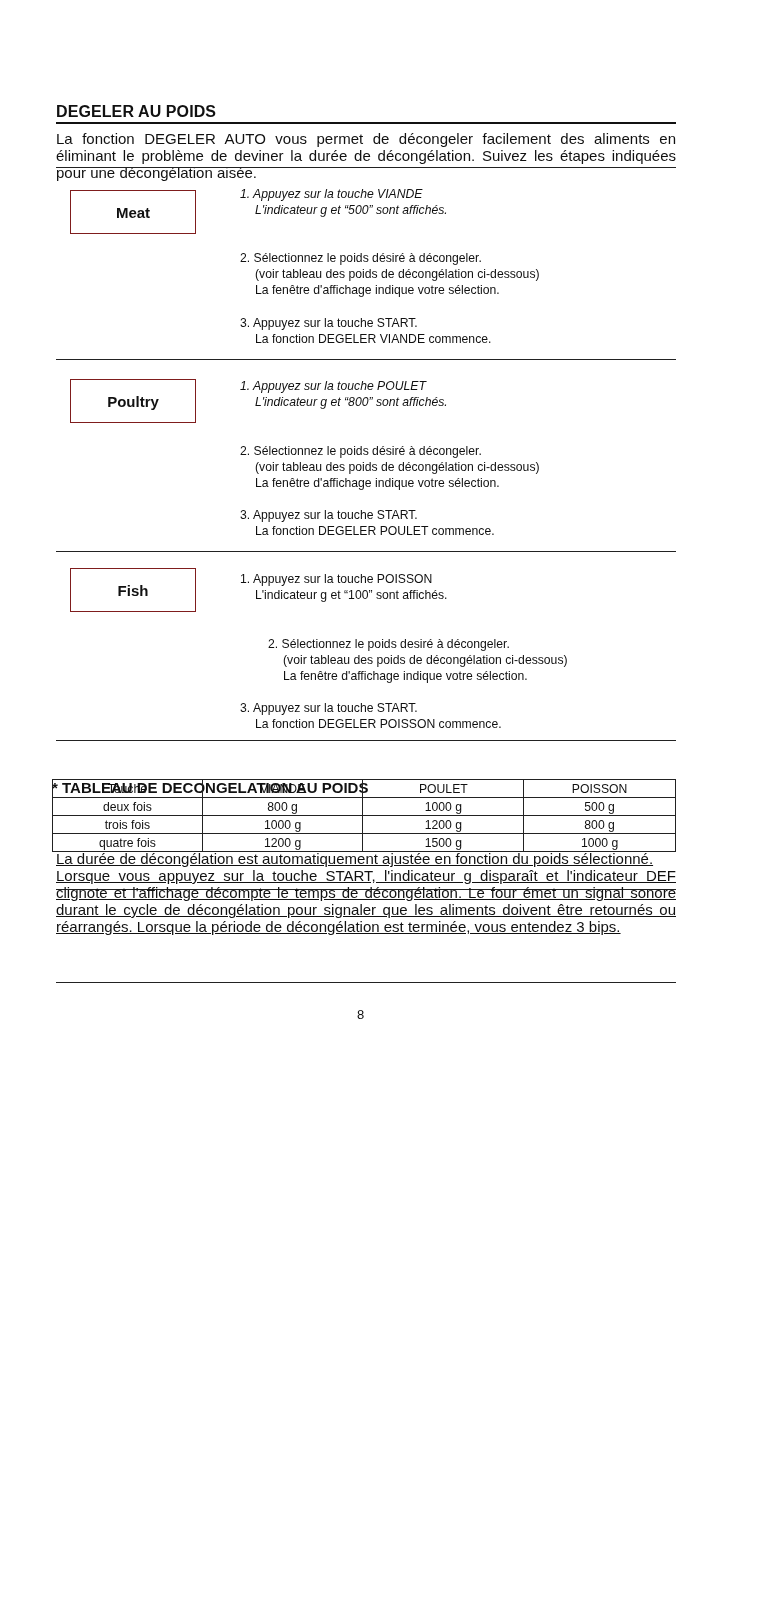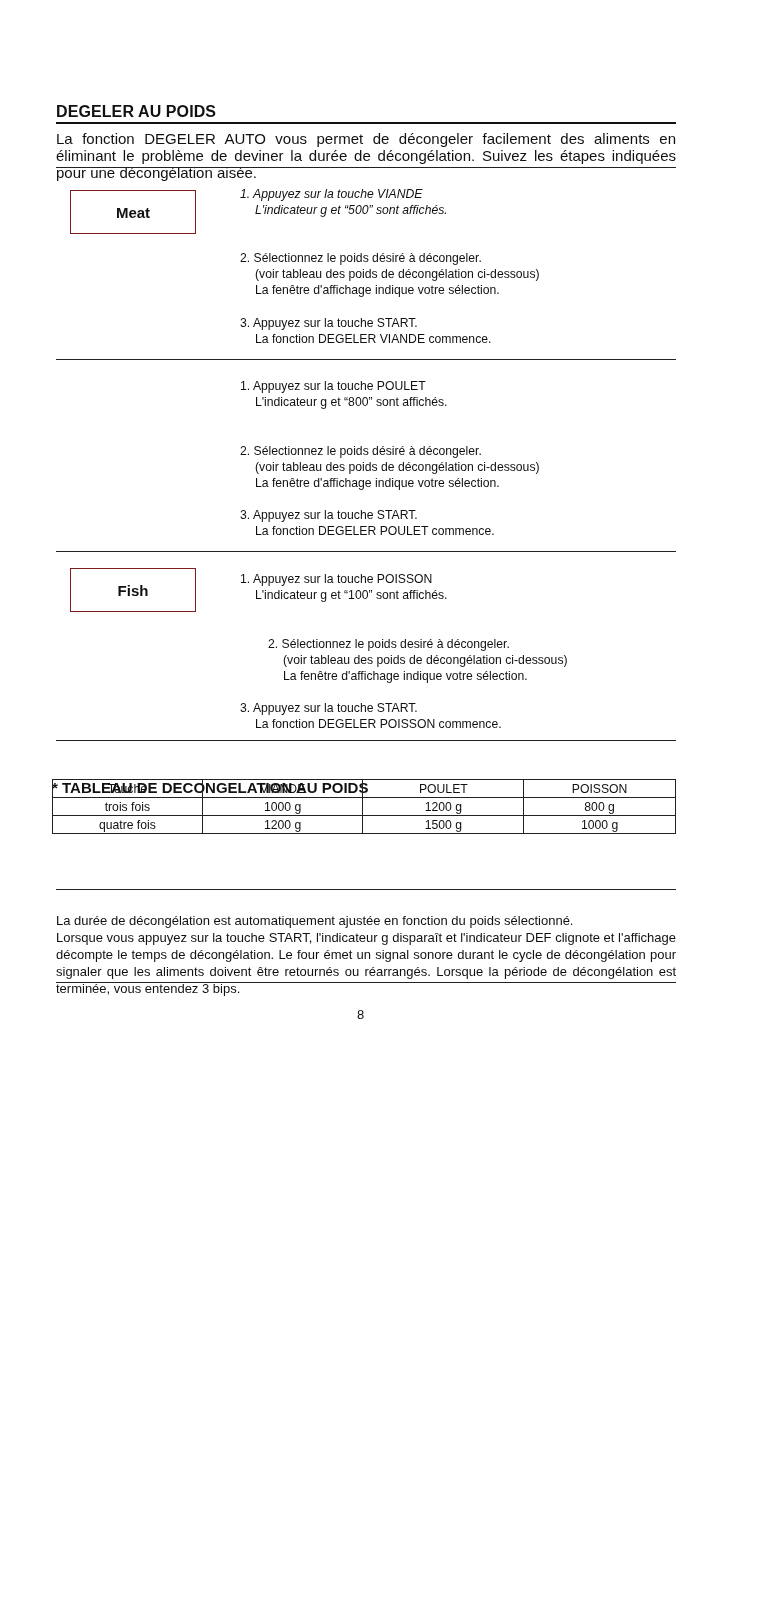--- a/index.html
+++ b/index.html
@@ -105,25 +105,26 @@
     height: 17px;
     line-height: 16px;
   }
   table.defrost col.c0 { width: 150px; }
   table.defrost col.c1 { width: 161px; }
   table.defrost col.c2 { width: 161px; }
   table.defrost col.c3 { width: 152px; }
   .notes {
     position: absolute;
     left: 56px;
-    top: 912px;
-    width: 620px;
-    font-size: 13px;
+    top: 850px;
+    width: 620px;
+    font-size: 15px;
     line-height: 17px;
     text-align: justify;
+    text-decoration: underline;
   }
   .notes p { margin: 0; }
   .page-number {
     position: absolute;
     left: 357px;
     top: 1007px;
     font-size: 13px;
   }
 </style>
 </head>
@@ -150,22 +151,25 @@
       <div class="line2">(voir tableau des poids de décongélation ci-dessous)</div>
       <div class="line2">La fenêtre d'affichage indique votre sélection.</div>
     </div>
     <div class="step" style="top:129px;">
       <div>3. Appuyez sur la touche START.</div>
       <div class="line2">La fonction DEGELER VIANDE commence.</div>
     </div>
   </div>
   <div class="rule" style="top:359px;"></div>
 
+  <div class="key-box" style="top:379px;">
+    <span>Poultry</span>
+  </div>
   <div class="steps" style="top:378px;">
-    <div class="step" style="top:0;">
+    <div class="step" style="top:0;font-style:italic;">
       <div>1. Appuyez sur la touche POULET</div>
       <div class="line2">L'indicateur g et “800” sont affichés.</div>
     </div>
     <div class="step" style="top:65px;">
       <div>2. Sélectionnez le poids désiré à décongeler.</div>
       <div class="line2">(voir tableau des poids de décongélation ci-dessous)</div>
       <div class="line2">La fenêtre d'affichage indique votre sélection.</div>
     </div>
     <div class="step" style="top:129px;">
       <div>3. Appuyez sur la touche START.</div>
@@ -205,20 +209,26 @@
     <thead>
       <tr>
         <th>Touche</th>
         <th>VIANDE</th>
         <th>POULET</th>
         <th>POISSON</th>
       </tr>
     </thead>
     <tbody>
       <tr>
+        <td>deux fois</td>
+        <td>800 g</td>
+        <td>1000 g</td>
+        <td>500 g</td>
+      </tr>
+      <tr>
         <td>trois fois</td>
         <td>1000 g</td>
         <td>1200 g</td>
         <td>800 g</td>
       </tr>
       <tr>
         <td>quatre fois</td>
         <td>1200 g</td>
         <td>1500 g</td>
         <td>1000 g</td>

